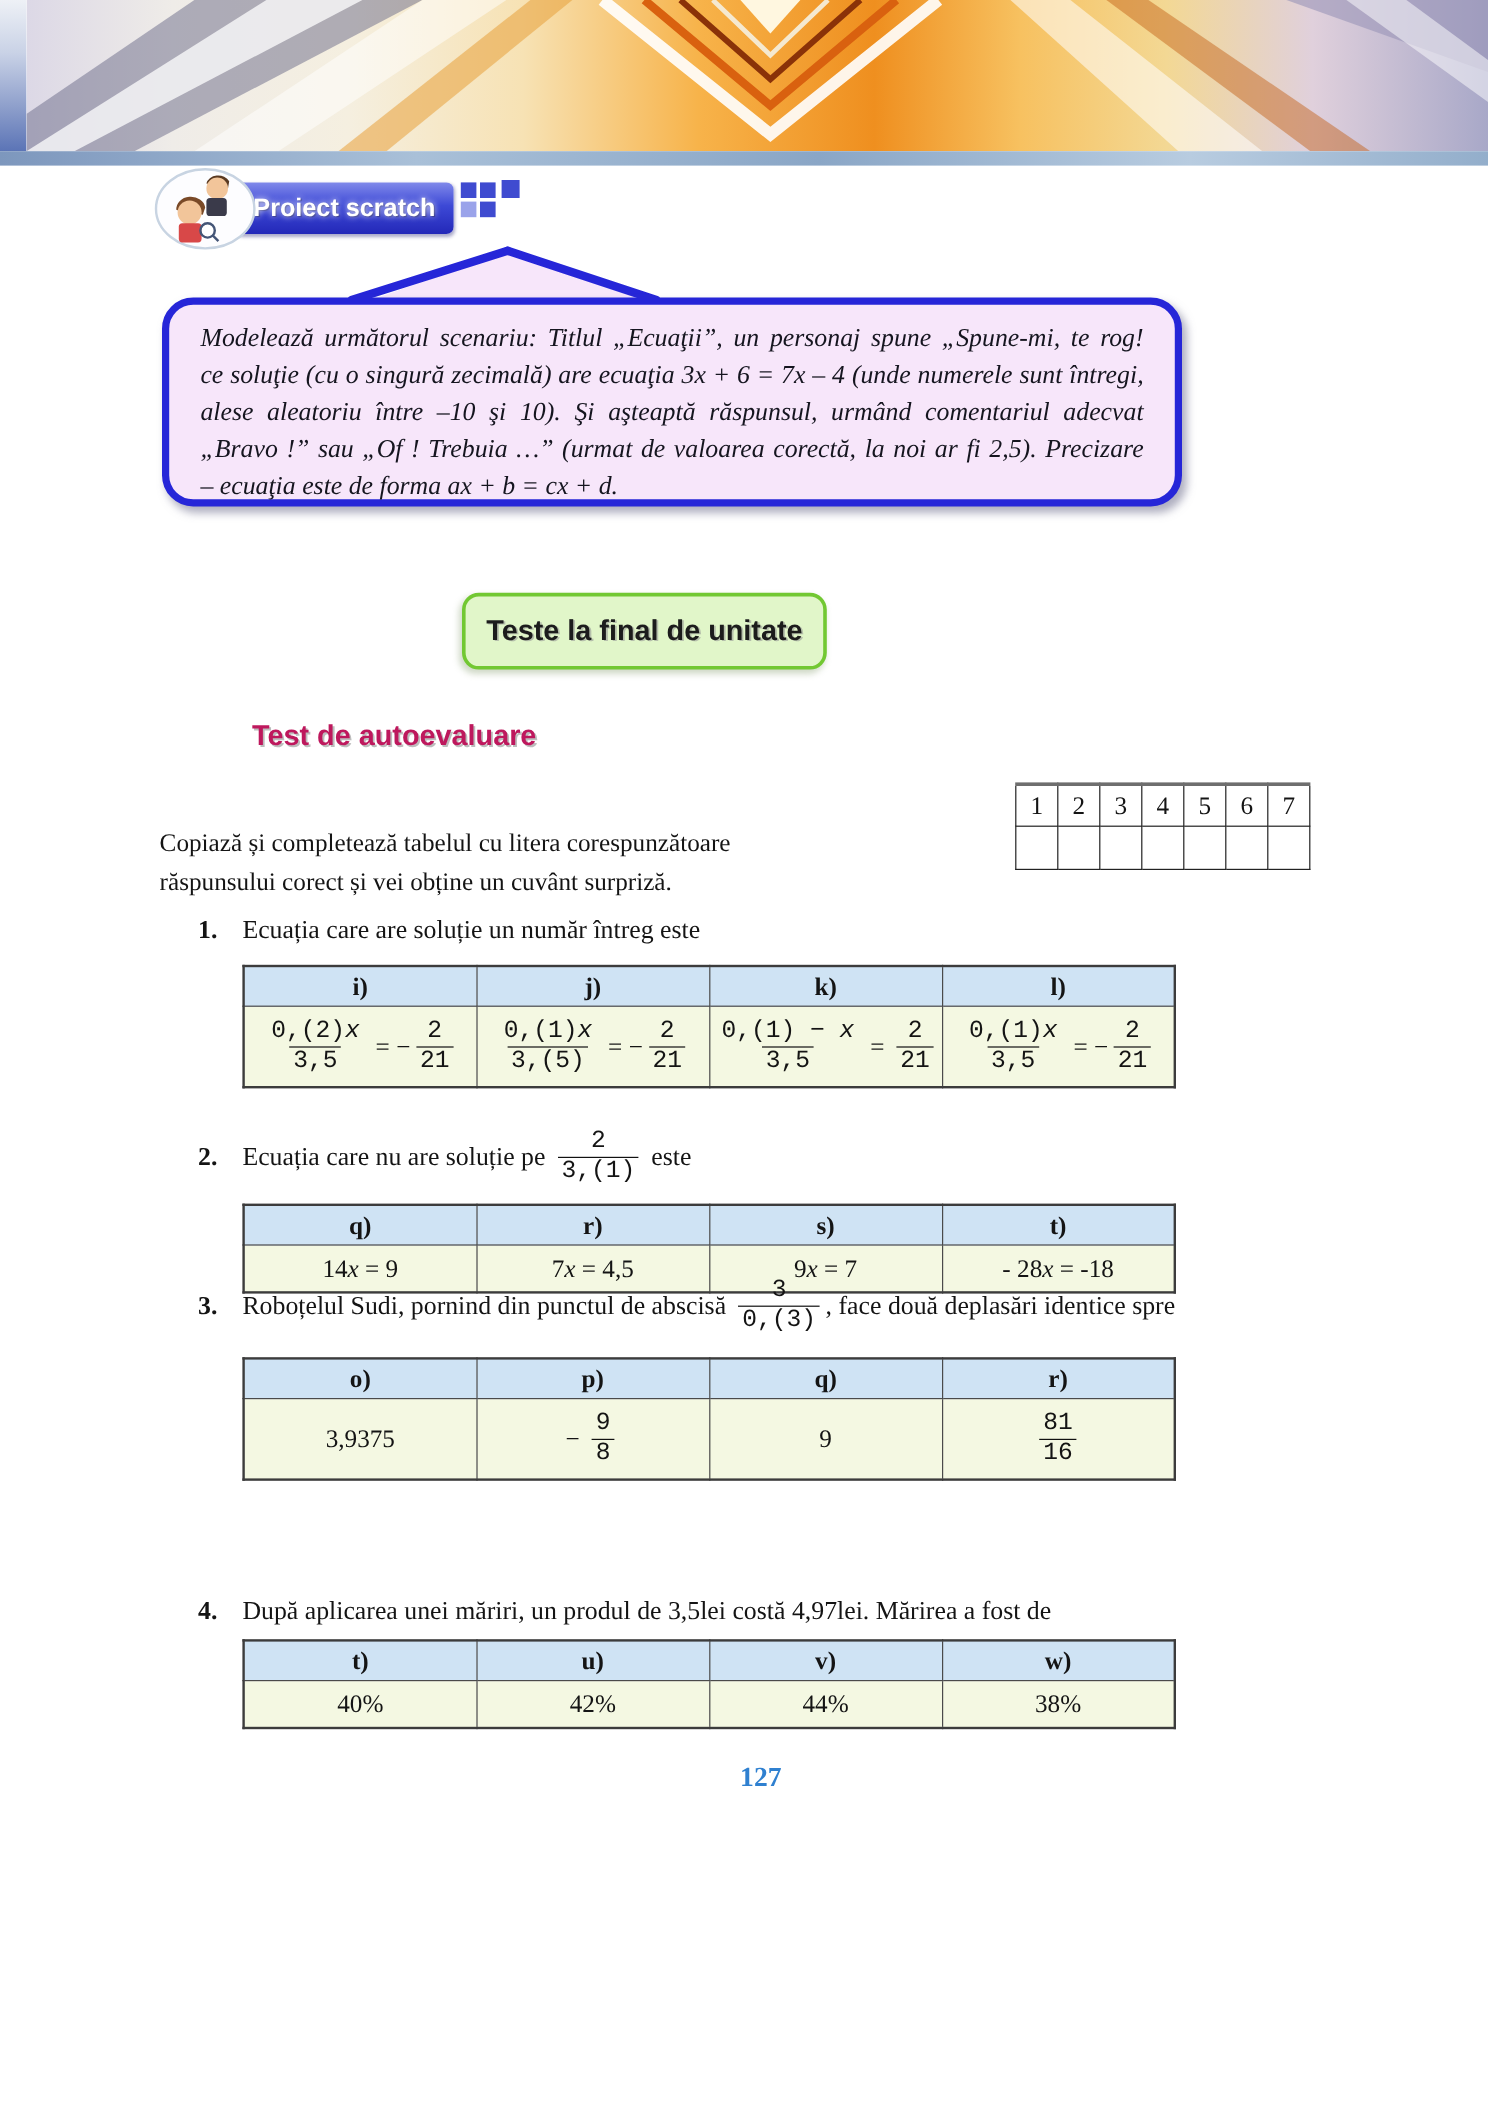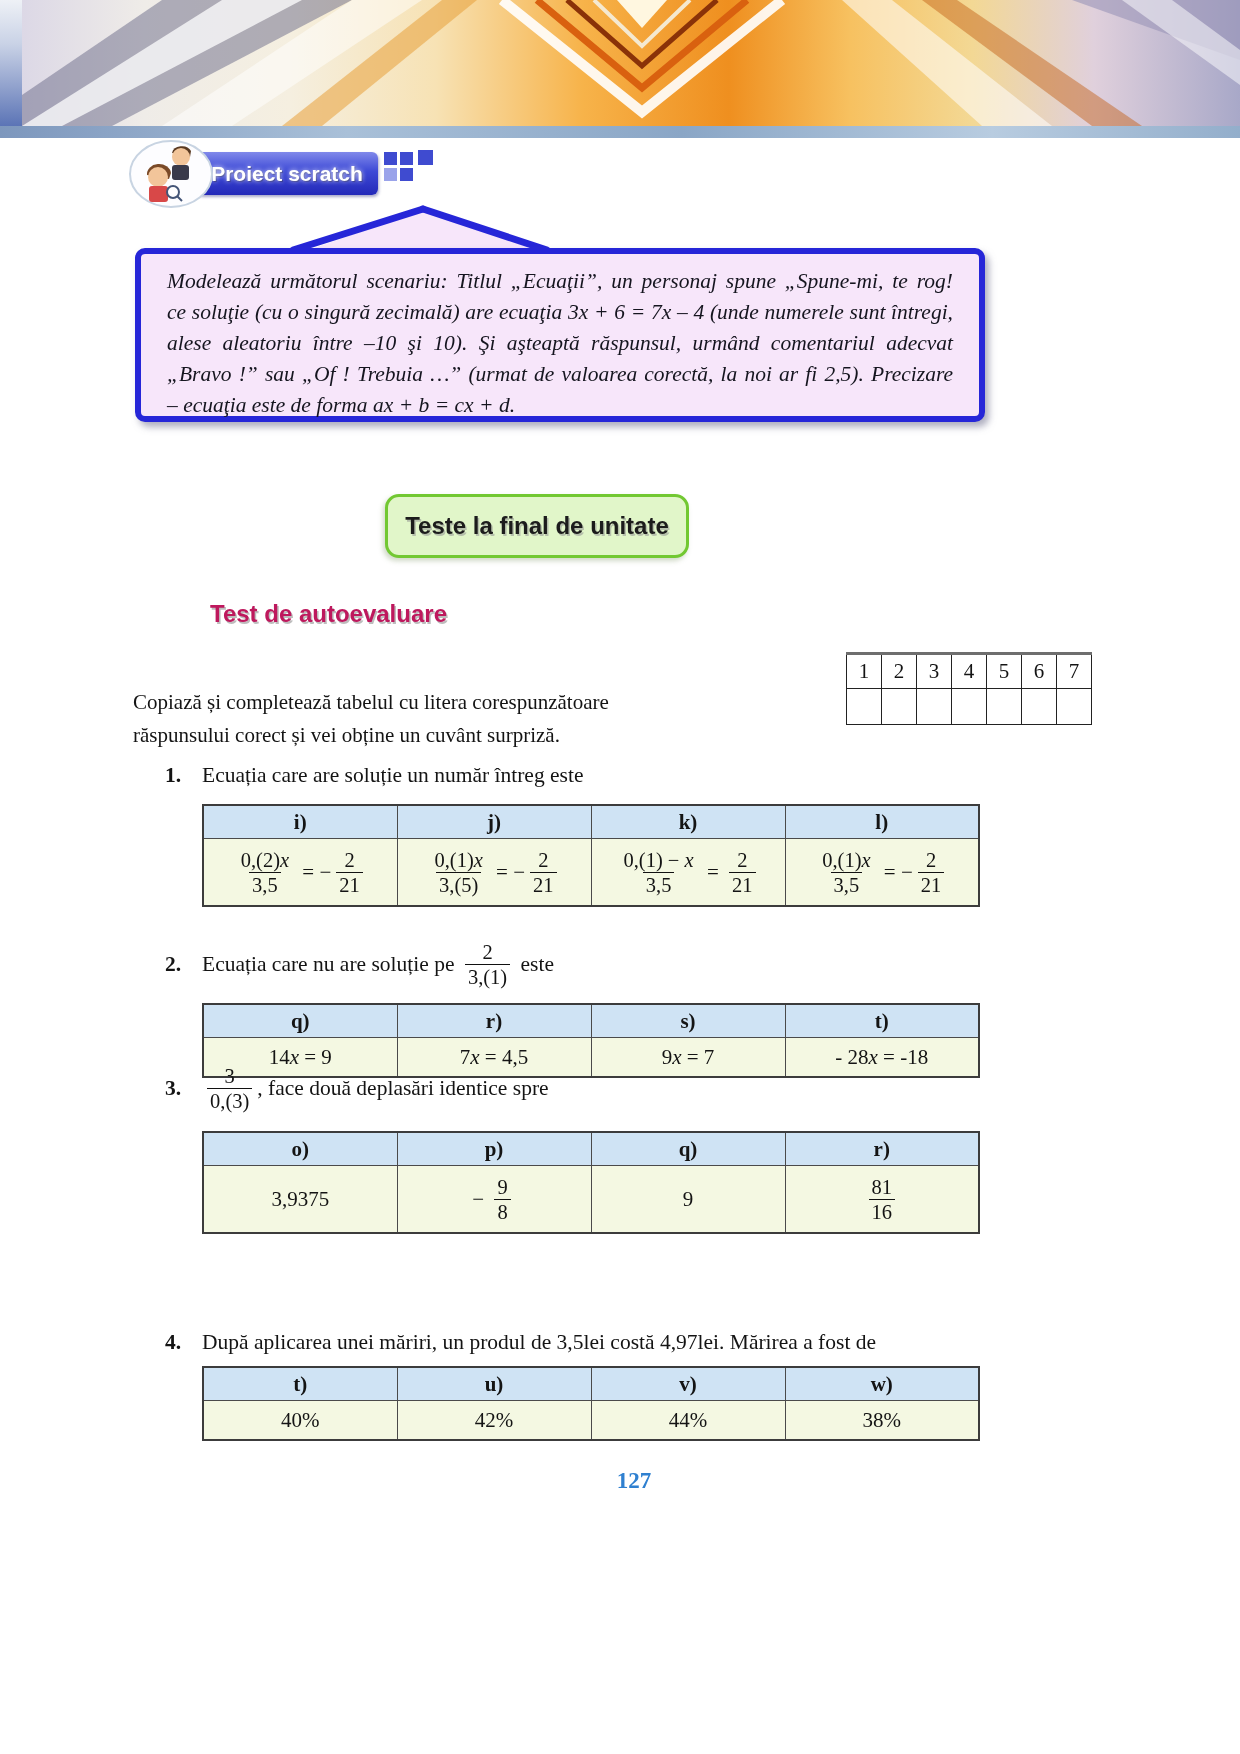--- a/index.html
+++ b/index.html
@@ -22,21 +22,21 @@
   .badge-banner span{font:bold 21px "Liberation Sans",sans-serif;color:#fff;
     text-shadow:0 0 5px rgba(255,255,255,.9),1px 1px 1px rgba(0,0,40,.5);}
   .badge-kids{position:absolute;left:0;top:0;}
   .badge-squares{position:absolute;left:256px;top:12px;width:52px;height:34px;}
   .badge-squares i{position:absolute;width:13px;height:13px;}
   .sq-d{background:#3f4bd0;} .sq-l{background:#9aa3ea;}
 
   
   .bubble-pointer{position:absolute;left:135px;top:200px;width:850px;height:52px;}
   .bubble{position:absolute;left:135px;top:248px;width:850px;height:174px;box-sizing:border-box;
-    background:#f7e6fa;border:6px solid #2626d8;border-radius:10px;
+    background:#f7e6fa;border:6px solid #2626d8;border-radius:26px;
     box-shadow:4px 5px 7px rgba(110,110,140,.55);
     padding:12px 26px 8px 26px;}
   .b-line{font:italic 21.5px/31px "Liberation Serif",serif;color:#15151f;
     text-align:justify;text-align-last:justify;}
   .b-last{text-align-last:left;}
 
   
   .green-btn{position:absolute;left:385px;top:494px;width:304px;height:64px;box-sizing:border-box;
     background:#e1f6c9;border:3px solid #72c832;border-radius:14px;cursor:pointer;
     display:flex;align-items:center;justify-content:center;
@@ -74,21 +74,21 @@
     font:bold 21px "Liberation Serif",serif;text-align:center;}
   .opt-table td{background:#f4f8e2;border:1px solid #4a4a4a;text-align:center;
     font:21px "Liberation Serif",serif;}
   #q1 .opt-table{margin-top:16px;} #q2 .opt-table{margin-top:10px;}
   #q3 .opt-table{margin-top:14px;} #q4 .opt-table{margin-top:11px;}
   #q1 .opt-table td,#q3 .opt-table td{height:64px;}
   #q2 .opt-table td,#q4 .opt-table td{height:36px;}
 
   .mathline{display:inline-flex;align-items:center;justify-content:center;white-space:pre;}
   .frac{display:inline-flex;flex-direction:column;align-items:center;
-    margin:4px 5px;font-size:20.5px;line-height:24px;}
+    margin:4px 5px;font-size:20.5px;line-height:24px;font-family:Liberation Mono, monospace;}
   .frac .num{padding:0 3px;}
   .frac .den{padding:0 3px;border-top:1.6px solid #111;}
 
   .page-num{position:absolute;left:0;top:1468px;width:1240px;text-align:center;
     font:bold 23px "Liberation Serif",serif;color:#2f80d0;padding-left:14px;}
 </style>
 </head>
 <body>
 
 <div class="page">
@@ -241,20 +241,21 @@
             <td><span class="mathline"><span>7<i>x</i> = 4,5</span></span></td>
             <td><span class="mathline"><span>9<i>x</i> = 7</span></span></td>
             <td><span class="mathline"><span>- 28<i>x</i> = -18</span></span></td>
           </tr>
         </tbody>
       </table>
     </div>
   <div class="question" id="q3">
       <div class="q-line">
         <span class="q-num">3.</span>
+        <span>Roboțelul Sudi, pornind din punctul de abscisă </span>
         <span class="frac"><span class="num">3</span><span class="den">0,(3)</span></span>
         <span>, face două deplasări identice spre</span>
       </div>
       <table class="opt-table">
         <tbody>
           <tr>
             <th>o)</th>
             <th>p)</th>
             <th>q)</th>
             <th>r)</th>

